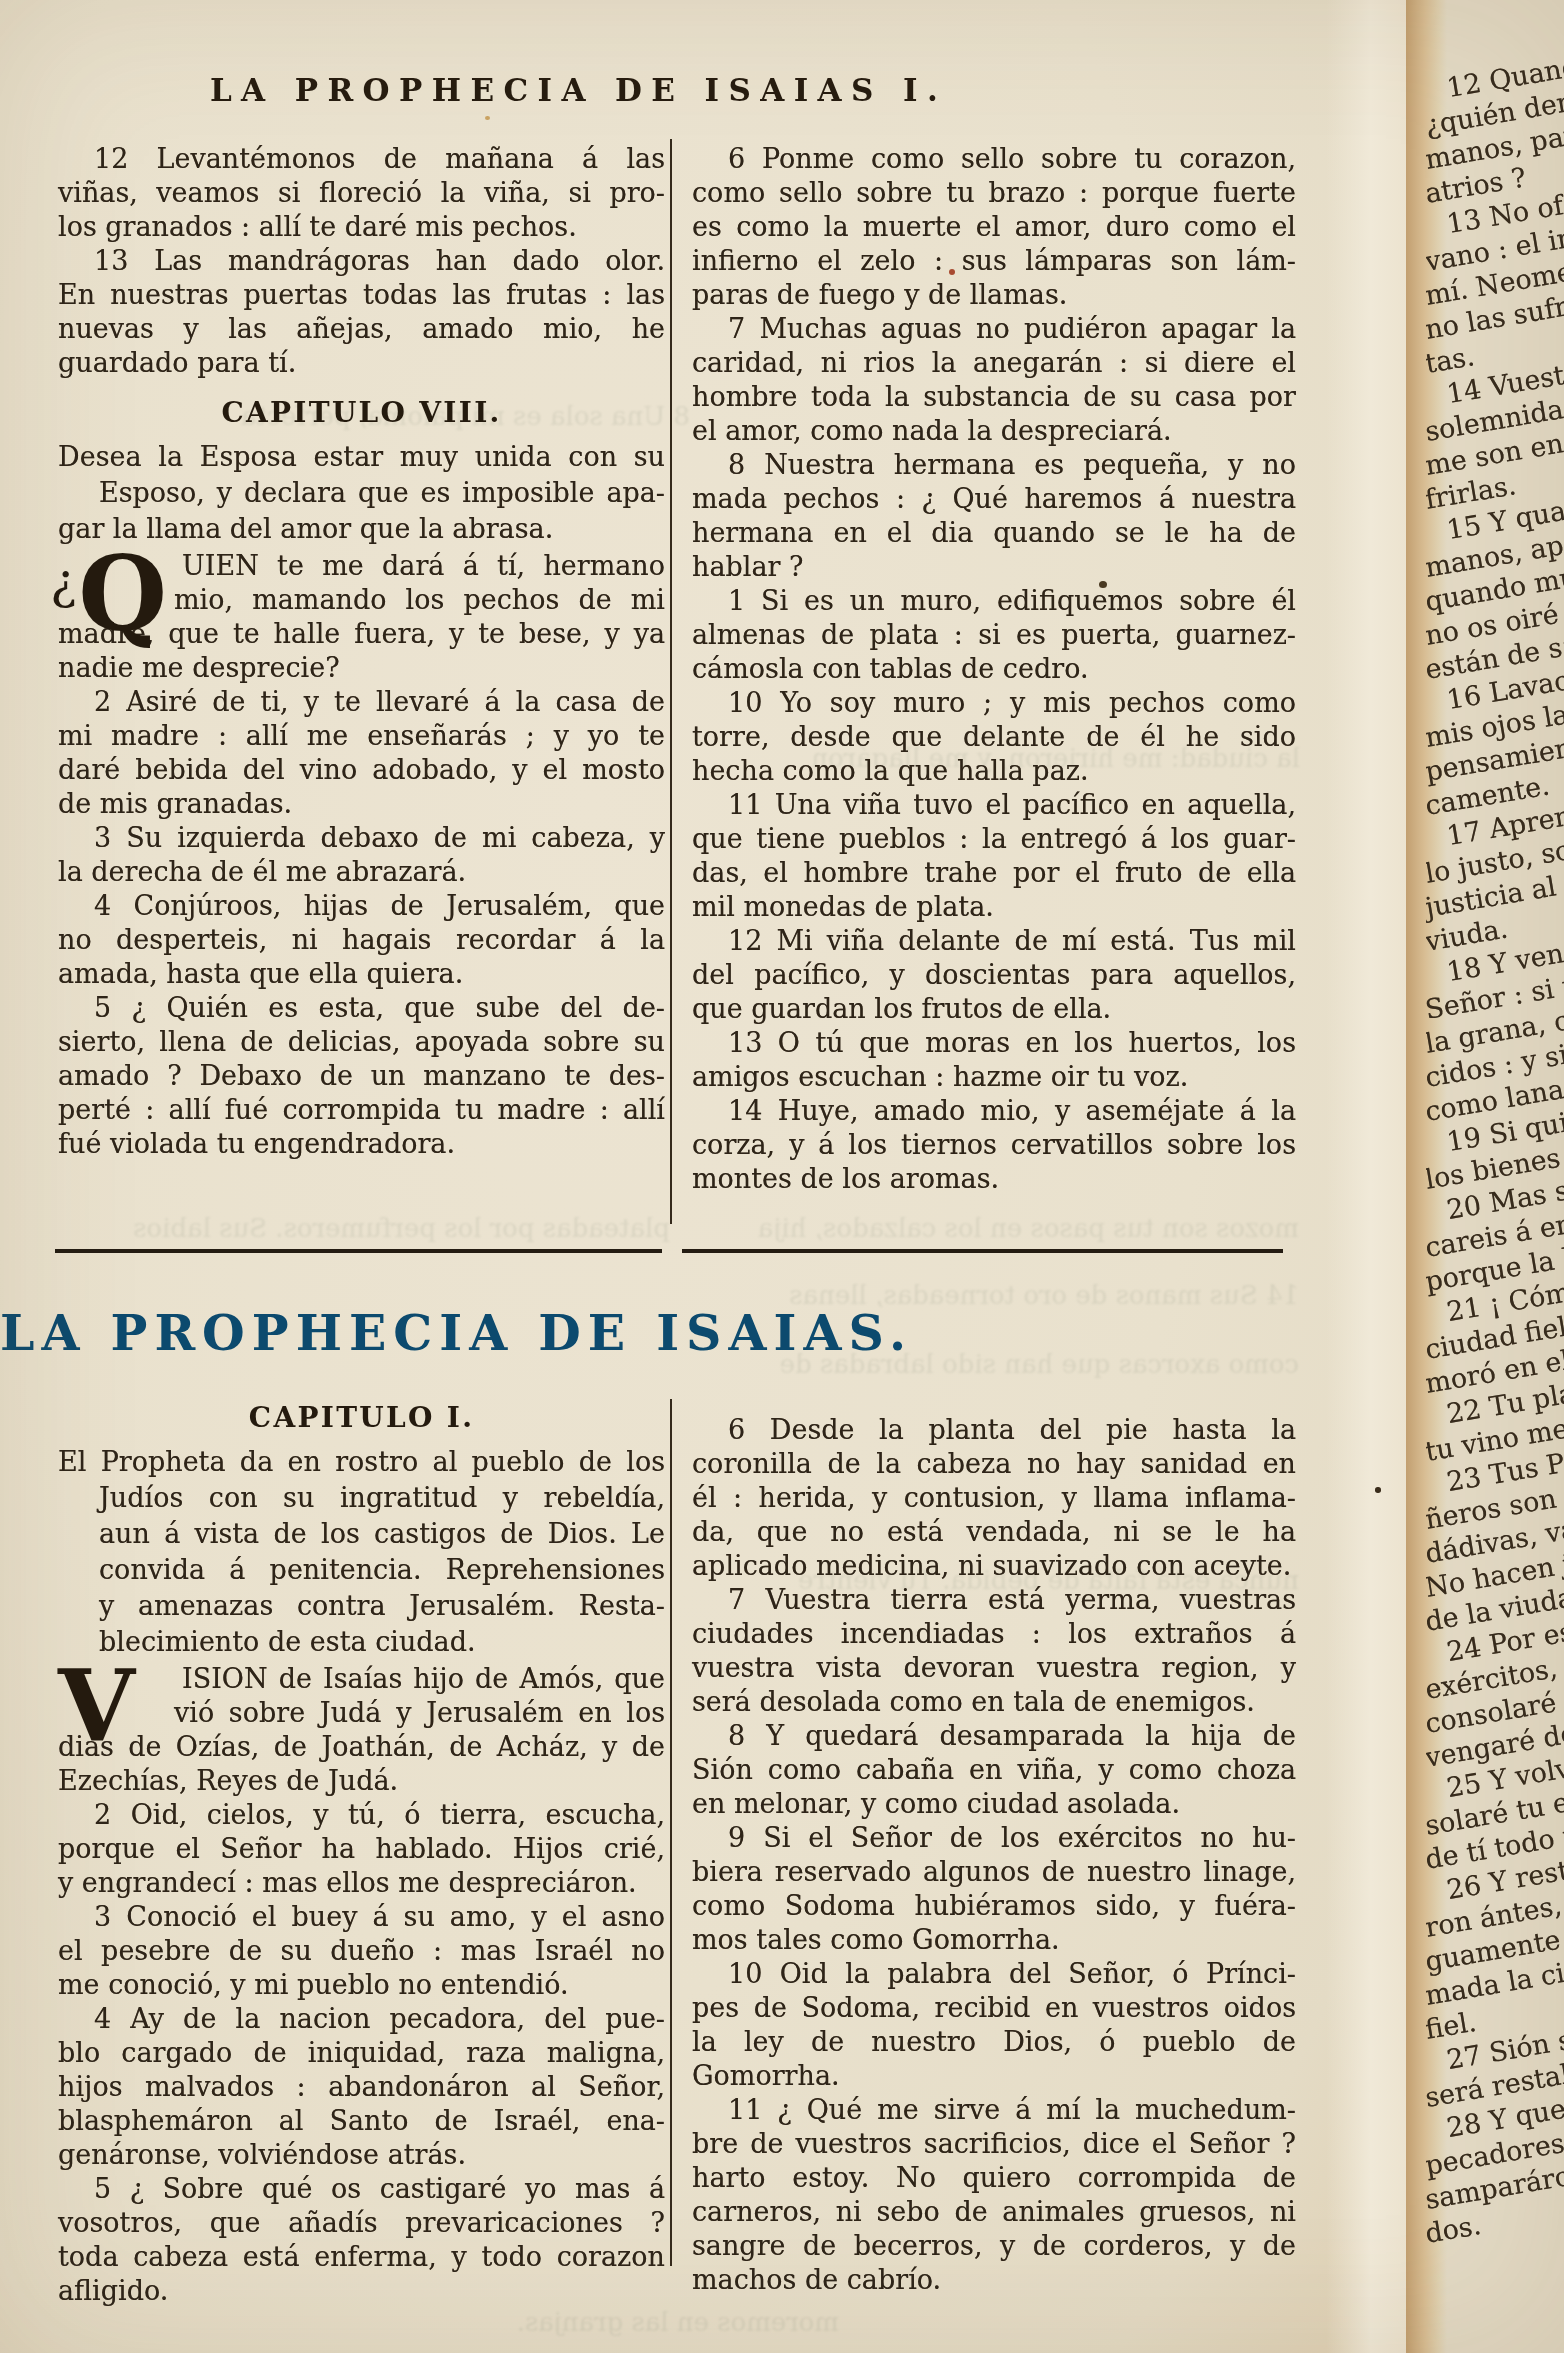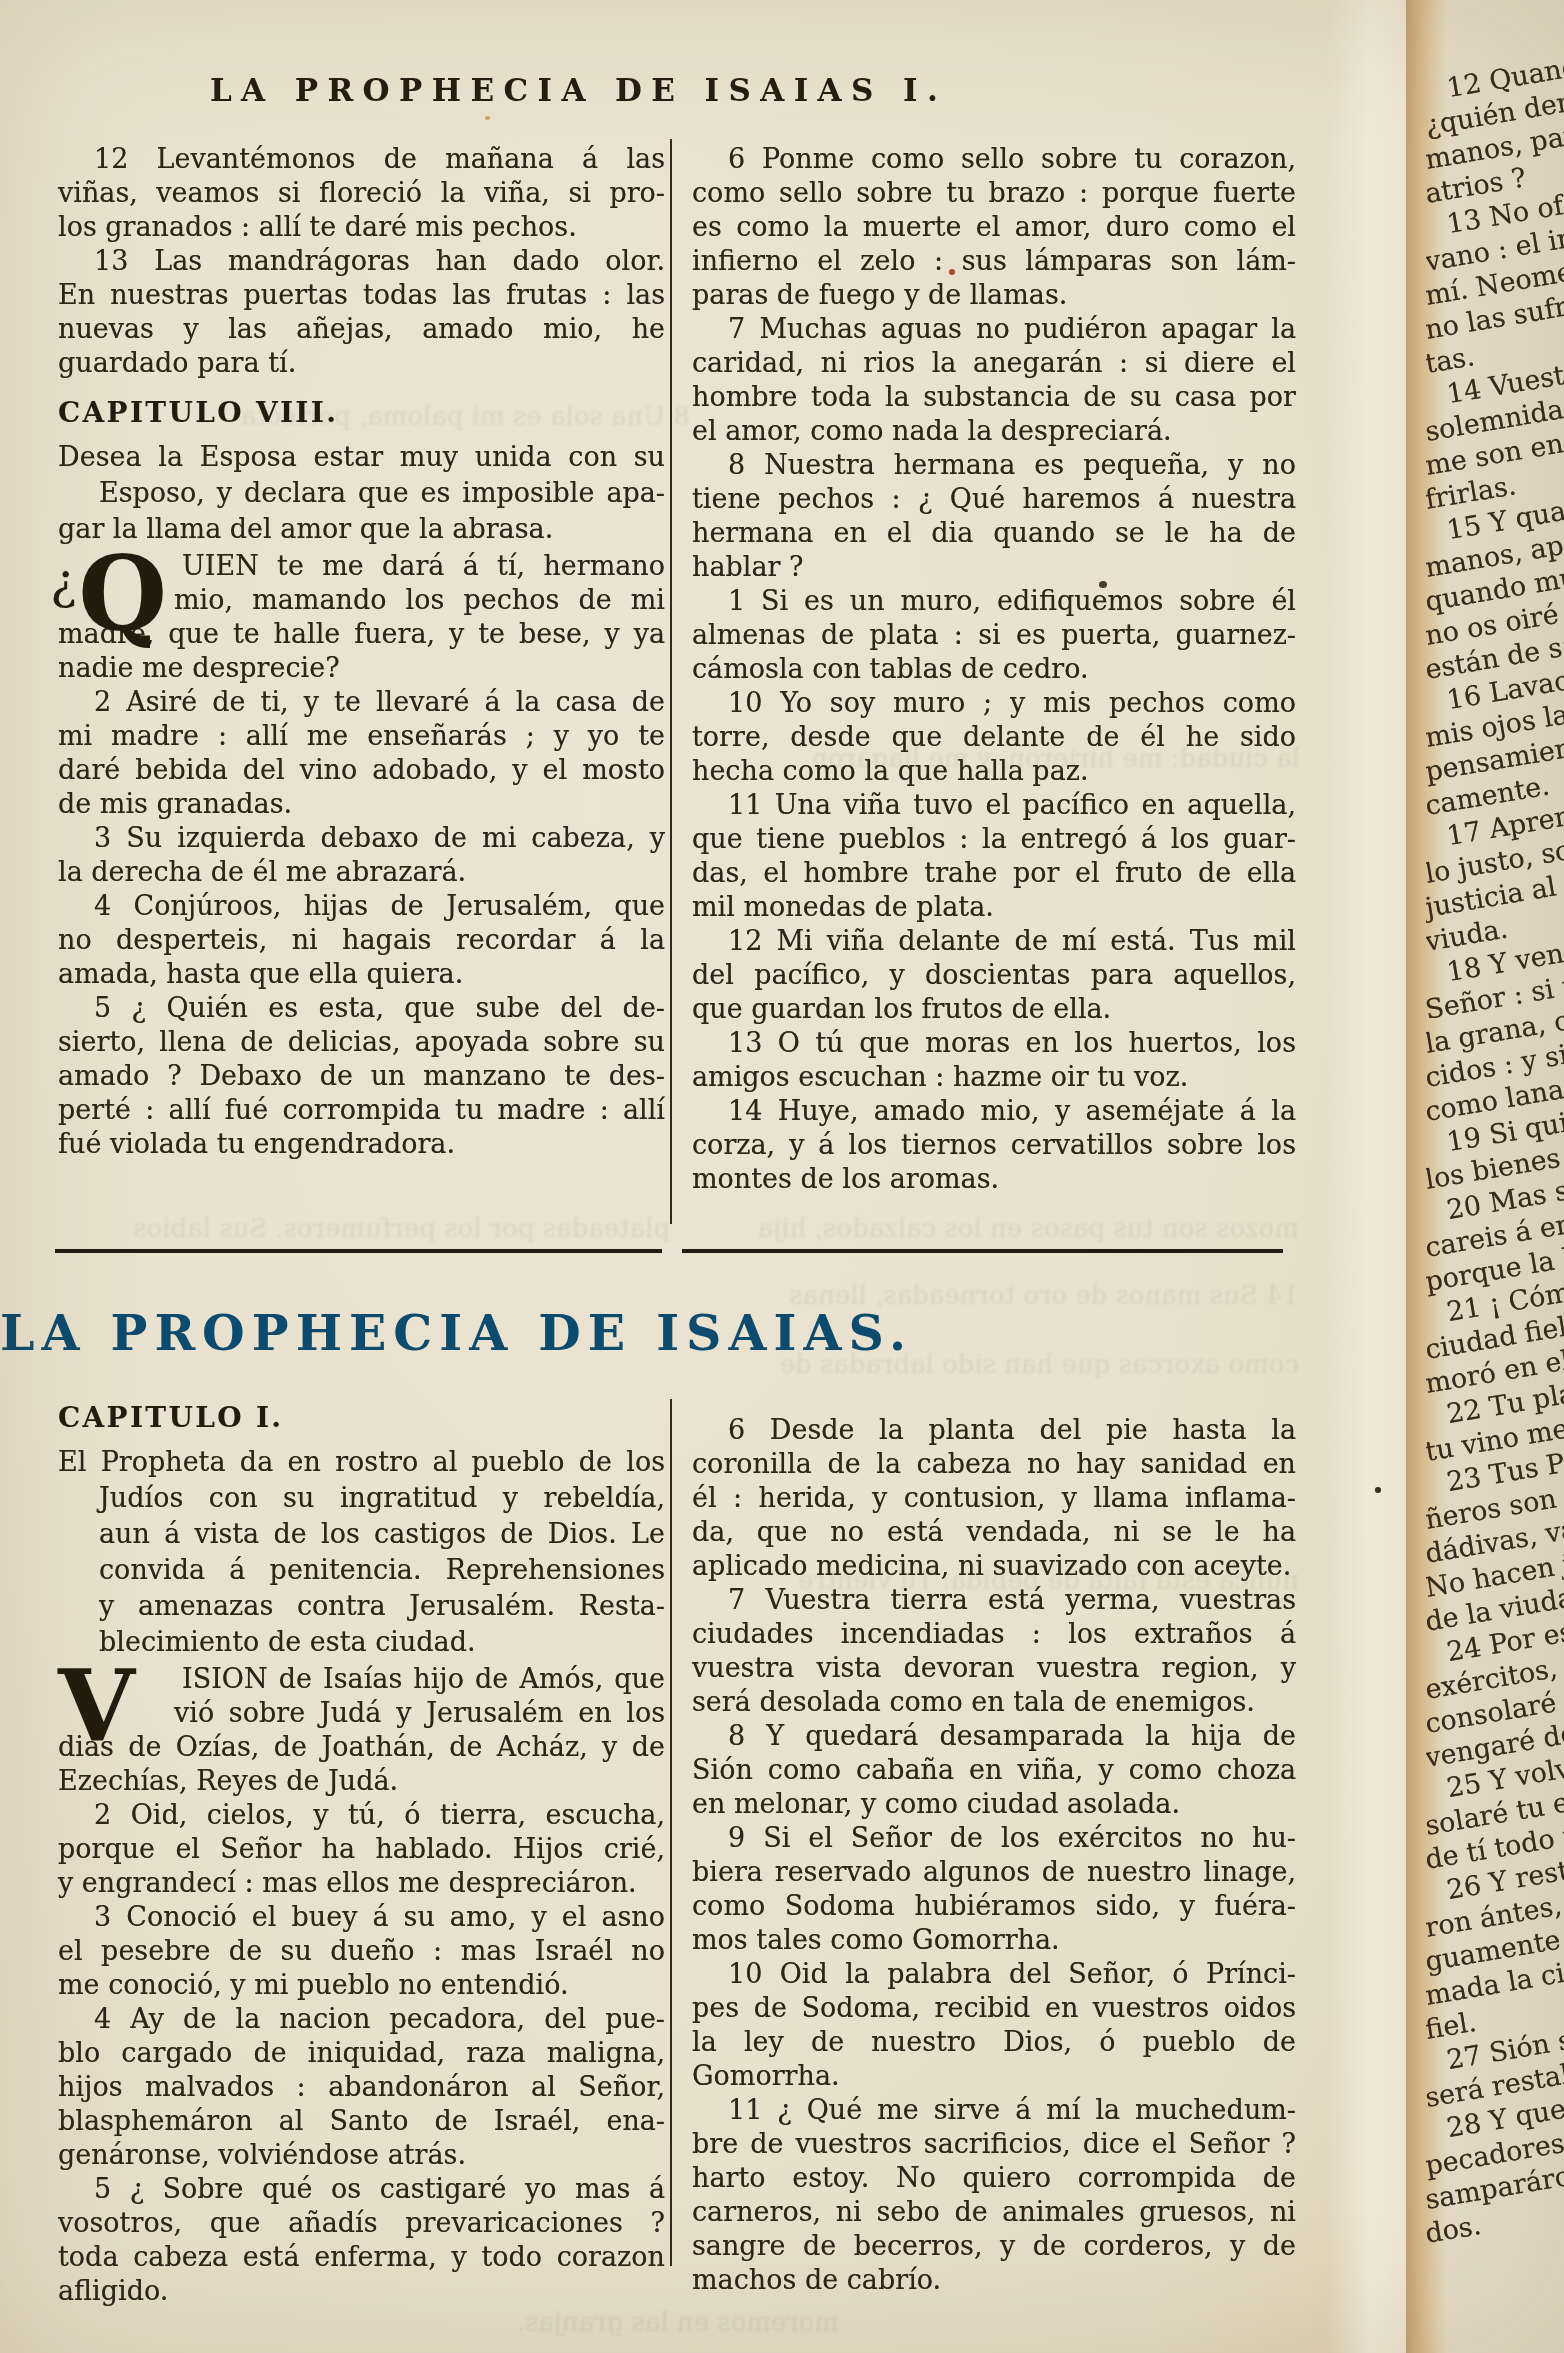--- a/index.html
+++ b/index.html
@@ -29,21 +29,21 @@
       text-align:justify;text-align-last:justify;
       text-shadow:0 0 0.5px rgba(44,32,16,.55)}
   .c4 .ln{line-height:34px}
   .ln.end{text-align-last:left}
   .ln.in{padding-left:36px}
   .ln.it{font-size:27px;line-height:36px}
   .ln.ind2{padding-left:41px}
   .ln.pc1{padding-left:124px}
   .ln.pc2{padding-left:116px}
   .chap{font-weight:700;font-size:28px;line-height:34px;letter-spacing:2.3px;
-        color:#241a0e}
+        text-align:center;color:#241a0e}
   .chap.m1{margin-top:15.6px}
   .sum{margin-top:9.4px}
   .para{position:relative;margin-top:1.6px}
   .dropcap{position:absolute;left:20.3px;top:-6.3px;font-size:102px;line-height:1;
            font-weight:700;color:#241a0e}
   .para.v .dropcap{left:0;top:-4.7px;font-size:99px}
   .invq{position:absolute;left:-7.8px;top:4.7px;font-size:49px;color:#241a0e}
   
   .vrule{position:absolute;width:2.3px;background:#352a1c;z-index:2}
   .vr1{left:670px;top:139px;height:1085px}
@@ -126,21 +126,21 @@
       <div class="ln in">6  Ponme como sello sobre tu corazon,</div>
       <div class="ln">como sello sobre tu brazo :  porque fuerte</div>
       <div class="ln">es como la muerte el amor, duro como el</div>
       <div class="ln">infierno  el  zelo :  sus  lámparas  son  lám-</div>
       <div class="ln end">paras de fuego y de llamas.</div>
       <div class="ln in">7  Muchas aguas no pudiéron apagar la</div>
       <div class="ln">caridad,  ni  rios  la  anegarán :  si  diere  el</div>
       <div class="ln">hombre toda la substancia de su casa por</div>
       <div class="ln end">el amor, como nada la despreciará.</div>
       <div class="ln in">8  Nuestra hermana es pequeña, y no</div>
-      <div class="ln">tiene pechos :  ¿ Qué haremos á nuestra</div>
+      <div class="ln">mada pechos :  ¿ Qué haremos á nuestra</div>
       <div class="ln">hermana en el dia quando se le ha de</div>
       <div class="ln end">hablar ?</div>
       <div class="ln in">1  Si es un muro, edifiquemos sobre él</div>
       <div class="ln">almenas de plata :  si es puerta, guarnez-</div>
       <div class="ln end">cámosla con tablas de cedro.</div>
       <div class="ln in">10  Yo soy muro ;  y mis pechos como</div>
       <div class="ln">torre,  desde  que  delante  de  él  he  sido</div>
       <div class="ln end">hecha como la que halla paz.</div>
       <div class="ln in">11  Una viña tuvo el pacífico en aquella,</div>
       <div class="ln">que tiene pueblos :  la entregó á los guar-</div>

